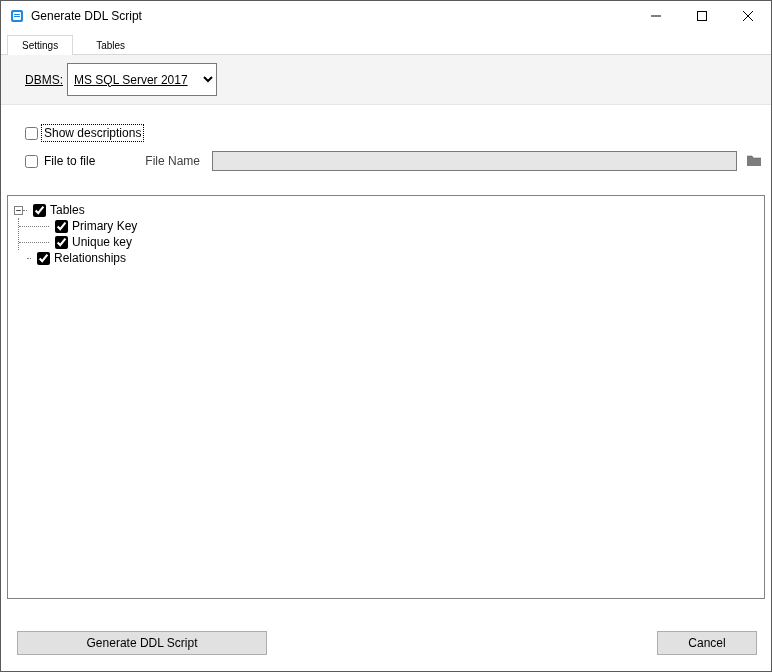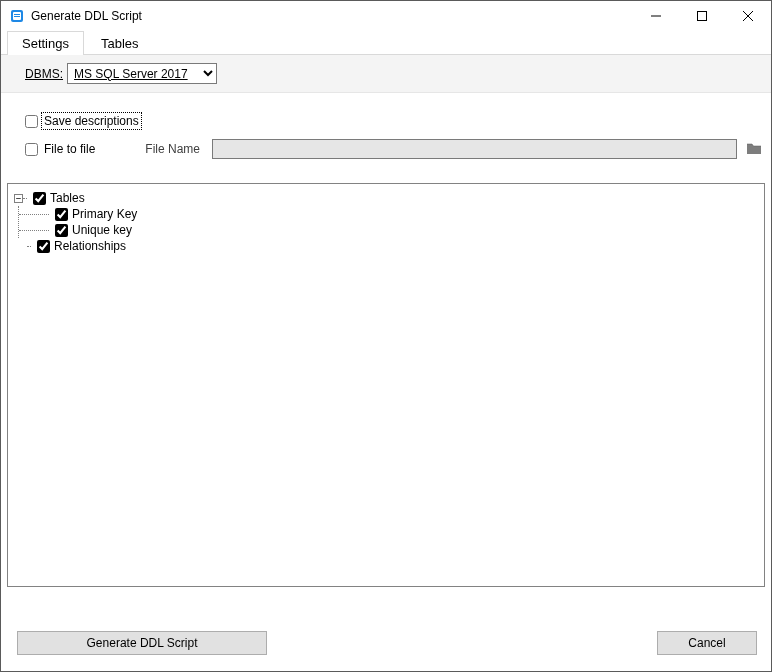--- a/index.html
+++ b/index.html
@@ -41,42 +41,42 @@
       display: flex; align-items: flex-end;
       padding: 2px 6px 0 6px;
       height: 24px;
       border-bottom: 1px solid #d9d9d9;
       position: relative;
     }
     .tab {
       padding: 4px 14px 4px 14px;
       border: 1px solid transparent;
       border-bottom: none;
-      font-size: 13px;
+      font-size: 10px;
       color: #000;
       position: relative;
       top: 1px;
-      margin-right: 2px;
+      margin-right: 8px;
       cursor: default;
     }
     .tab.active {
       border-color: #d9d9d9;
       background: #fff;
     }
     
     .dbmsbar {
       background: #f4f4f4;
       padding: 8px 6px 8px 24px;
       display: flex; align-items: center;
       border-bottom: 1px solid #e6e6e6;
       text-decoration: underline;
     }
     .dbmsbar label { margin-right: 4px; }
     .dbmsbar select {
-      height: 21px; font-size: 12px;
+      height: 33px; font-size: 12px;
       border: 1px solid #7a7a7a;
       background: #fff;
       min-width: 150px;
       padding: 0 2px;
     }
     
     .options {
       padding: 20px 6px 8px 24px;
     }
     .opt-row { display: flex; align-items: center; margin-bottom: 10px; }
@@ -199,21 +199,21 @@
 <div class="dbmsbar">
   <label>DBMS:</label>
   <select>
     <option selected="">MS SQL Server 2017</option>
   </select>
 </div>
 
 <div class="options">
   <div class="opt-row">
     <input type="checkbox" class="chk" style="">
-    <span class="opt-label focus-rect">Save descriptions</span>
+    <span class="opt-label focus-rect">Show descriptions</span>
   </div>
   <div class="opt-row">
     <input type="checkbox" class="chk" style="">
     <span class="opt-label">File to file</span>
     <span class="filename-lbl">File Name</span>
     <input type="text" class="filename-input" disabled="" value="" style="">
     <button class="folder-btn">
       <span>
         <svg width="16" height="14" viewBox="0 0 16 14">
           <path d="M1 3 h5 l1.5 2 H15 v8 H1 Z" fill="#7d7d7d"></path>

